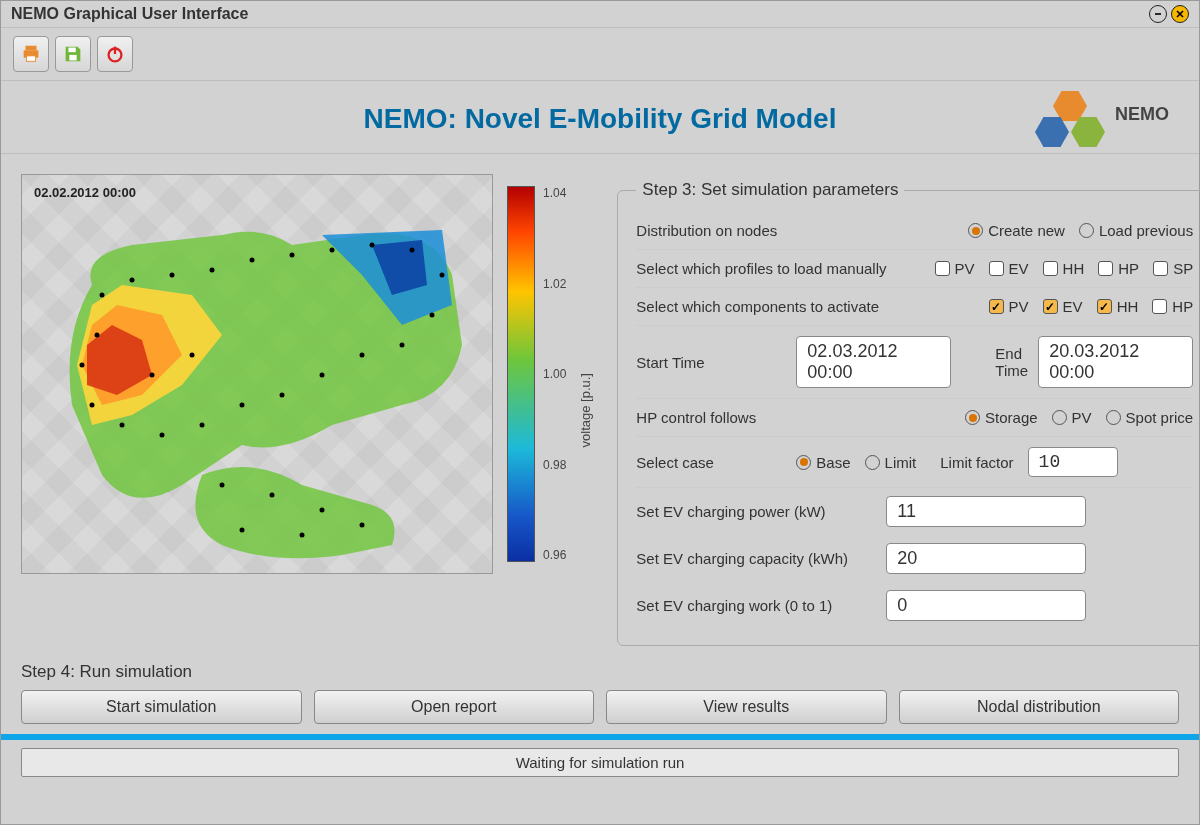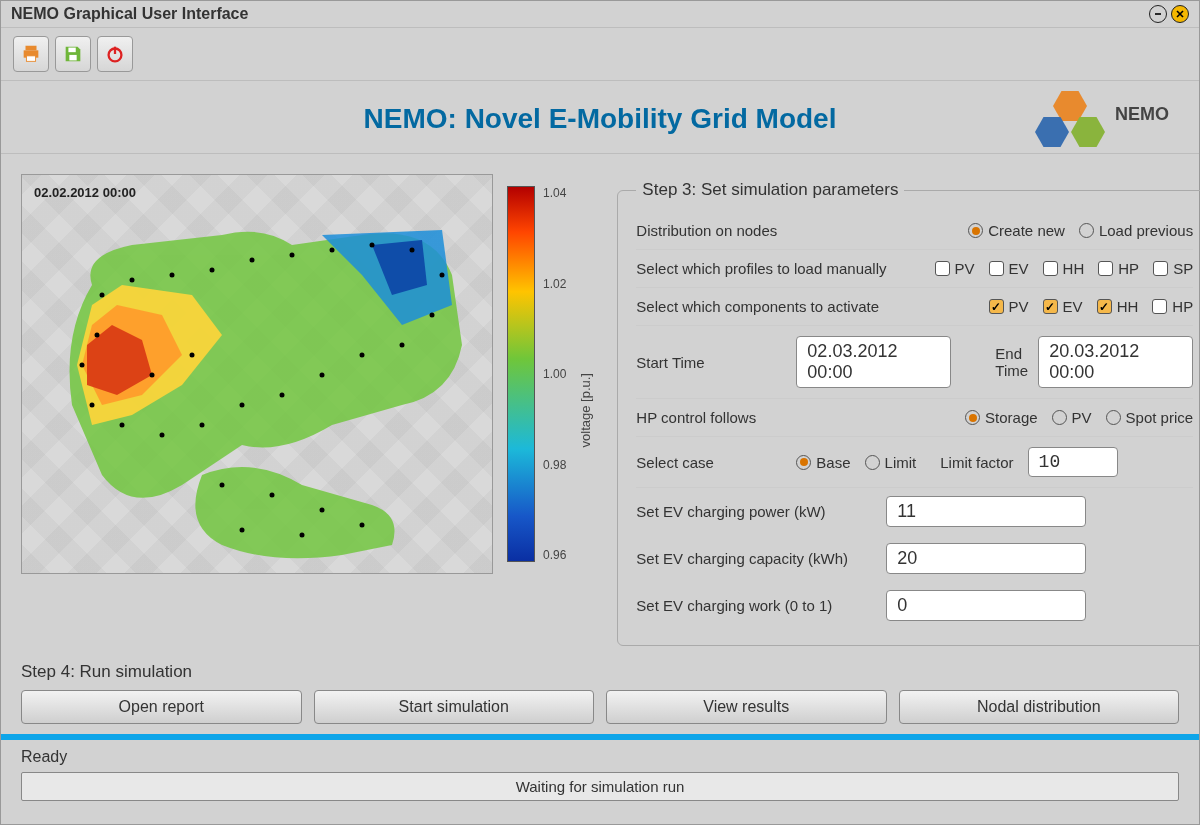--- a/index.html
+++ b/index.html
@@ -422,25 +422,24 @@
       <div class="row" style="border-bottom:none;padding:8px 0">
         <span class="row-label">Set EV charging work (0 to 1)</span>
         <span class="text-input med">0</span>
       </div>
     </fieldset>
   </div>
 
   <div class="step4">
     <div class="step4-label">Step 4: Run simulation</div>
     <div class="btn-row">
+      <div class="big-btn">Start simulation</div>
       <div class="big-btn">Open report</div>
-      <div class="big-btn">Start simulation</div>
       <div class="big-btn">View results</div>
       <div class="big-btn">Nodal distribution</div>
     </div>
   </div>
 
   <div class="status-area">
-    <div class="status-label">Ready</div>
     <div class="status-bar">Waiting for simulation run</div>
   </div>
 
 </div>
 
 </body></html>

